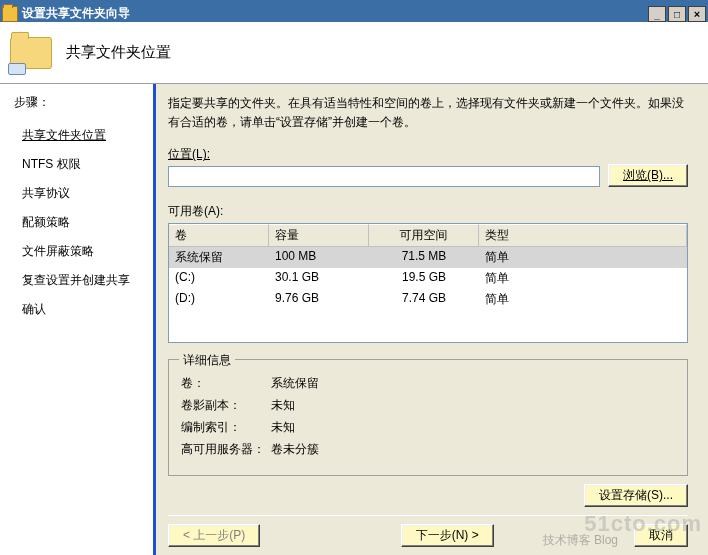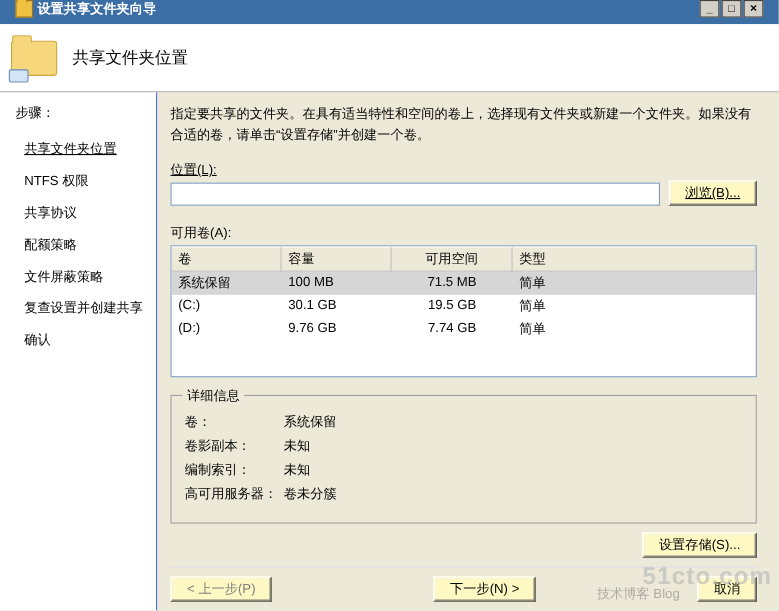--- a/index.html
+++ b/index.html
@@ -1,34 +1,34 @@
 <!DOCTYPE html>
 <html><head>
 <meta charset="utf-8">
 <style>
   * { box-sizing: border-box; font-family: "Microsoft YaHei", "SimSun", Tahoma, sans-serif; }
   body { margin: 0; background: #ece9d8; width: 708px; height: 555px; overflow: hidden; font-size: 12px; }
 
-  .titlebar { height: 22px; background: linear-gradient(#3a6ea5,#3a6ea5); color: #fff; display: flex; align-items: flex-start; padding: 0 14px; }
+  .titlebar { height: 22px; background: linear-gradient(#3a6ea5,#3a6ea5); color: #fff; display: flex; align-items: flex-end; padding: 0 2px; }
   .titlebar .icon { width: 16px; height: 16px; margin-right: 4px; background:#f0c040; border:1px solid #a07020; position:relative; }
   .titlebar .icon:before { content:""; position:absolute; top:-3px; left:0; width:8px; height:3px; background:#f0c040; border:1px solid #a07020; border-bottom:none; }
   .titlebar .title { flex: 1; font-size: 12px; font-weight: bold; }
   .winbtns { display:flex; }
   .winbtn { width:18px; height:16px; margin-left:2px; background:#d4d0c8; border:1px solid #404040; display:flex; align-items:center; justify-content:center; font-family:Arial; font-size:10px; font-weight:bold; color:#000; cursor:default; }
   .winbtn.close { font-size:11px; }
 
   .header { height: 62px; background:#fff; border-bottom:1px solid #a0a0a0; display:flex; align-items:center; padding:0 10px; }
   .folder-icon { width:46px; height:40px; position:relative; margin-right:10px; }
   .folder-back { position:absolute; top:4px; left:0; width:42px; height:32px; background:#f7d77c; border:1px solid #c9a63f; border-radius:3px; }
   .folder-back:before { content:""; position:absolute; top:-6px; left:0; width:16px; height:6px; background:#f7d77c; border:1px solid #c9a63f; border-bottom:none; border-radius:2px 2px 0 0; }
   .folder-badge { position:absolute; bottom:-2px; left:-2px; width:18px; height:12px; background:#d4e4f7; border:1px solid #6b8bb5; border-radius:2px; }
   .header-title { font-size:15px; color:#000; }
 
   .body { display:flex; height: calc(555px - 22px - 62px); }
-  .sidebar { width:143px; background:#fff; border-right:1px solid #1d4ed8; padding:10px 0 0 14px; }
+  .sidebar { width:156px; background:#fff; border-right:3px solid #1d4ed8; padding:10px 0 0 14px; }
   .sidebar-heading { font-size:12px; margin-bottom:10px; }
   .step { font-size:12px; padding:6px 0 6px 8px; color:#000; cursor:default; }
   .step.current { text-decoration: underline; }
 
   .main { flex:1; background:#ece9d8; padding:10px 20px 8px 12px; display:flex; flex-direction:column; }
   .instr { font-size:12px; line-height:1.6; margin-bottom:14px; }
 
   .row-loc { display:flex; align-items:flex-end; margin-bottom:16px;text-decoration:underline; }
   .loc-left { flex:1; margin-right:8px; }
   .lbl { font-size:12px; margin-bottom:3px; display:block; }

